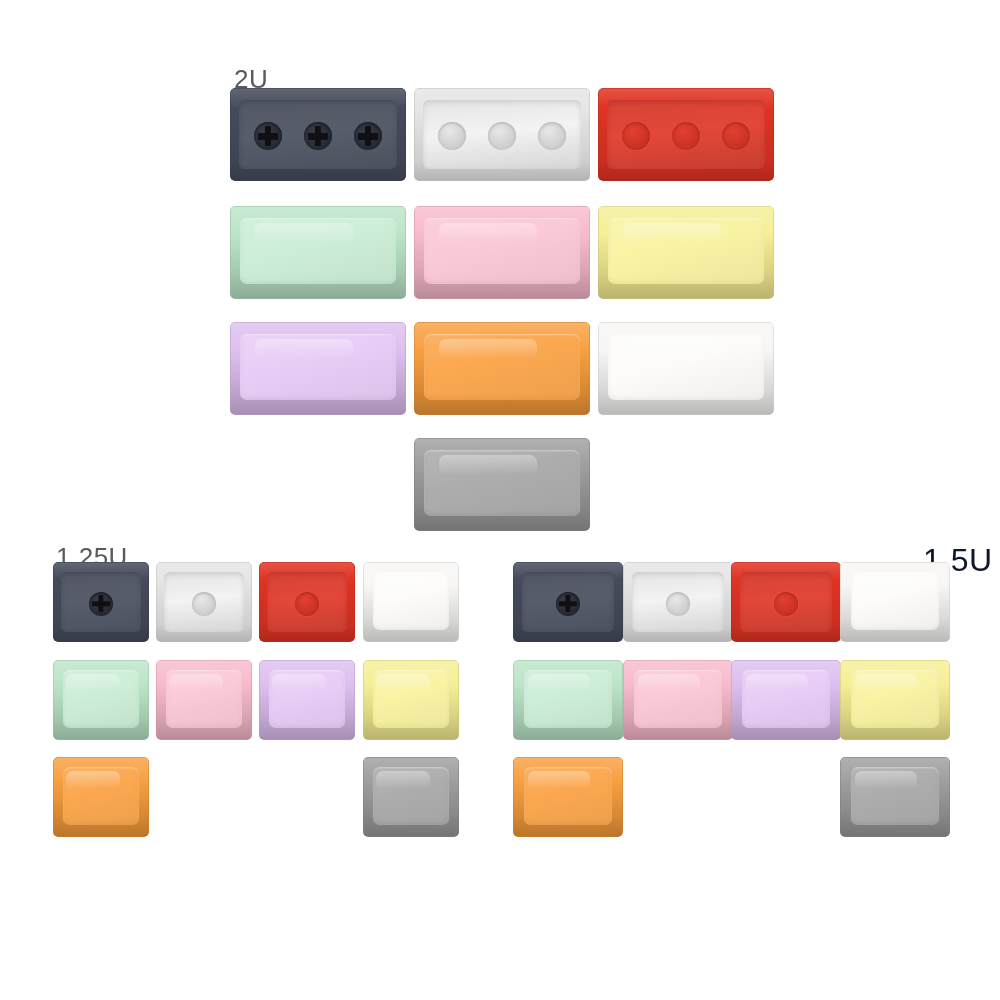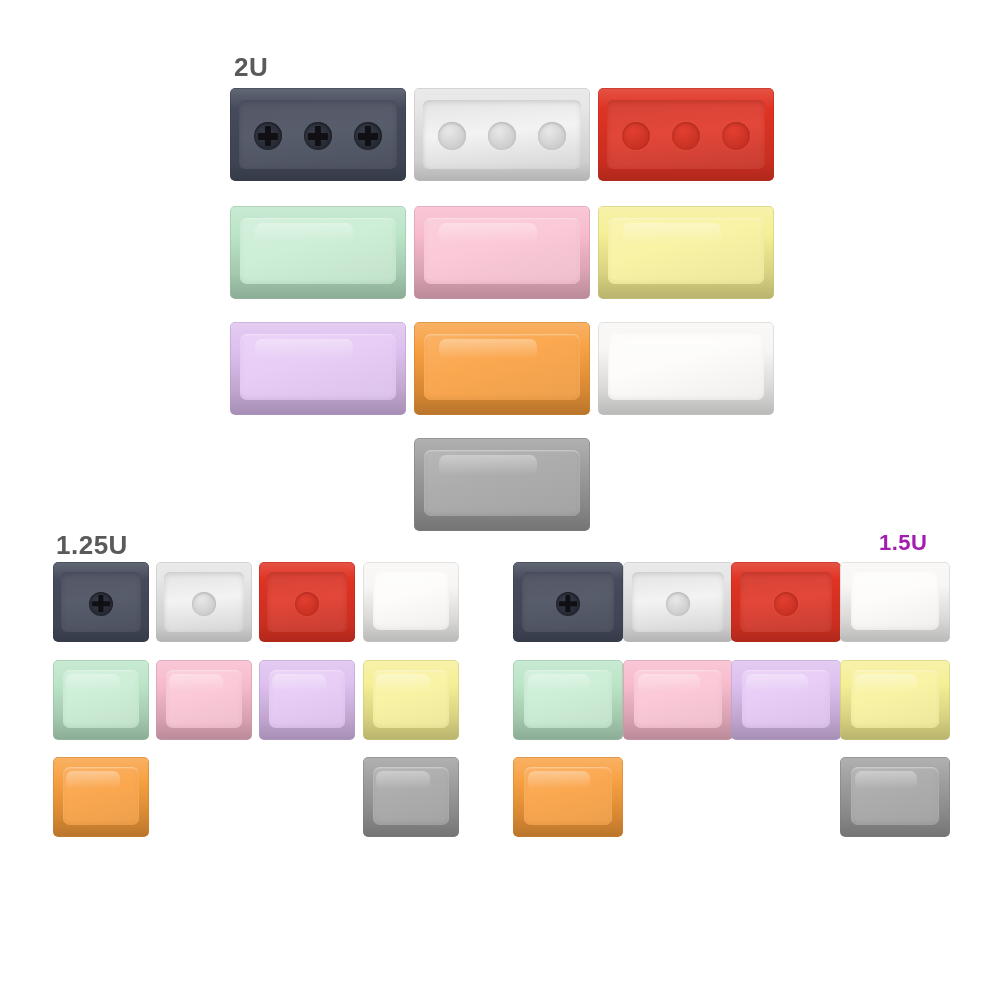--- a/index.html
+++ b/index.html
@@ -18,24 +18,25 @@
   #stage {
     position: absolute;
     left: 0; top: 0;
     width: 1000px;
     height: 1000px;
   }
 
   .size-label {
     position: absolute;
     color: #5a5a5a;
-    font-weight: 700;
+    font-weight: 400;
     letter-spacing: 0.5px;
     white-space: nowrap;
     line-height: 1;
+    margin-top: 12px;
   }
 
   
   .keycap {
     position: absolute;
     box-sizing: border-box;
     border-radius: 5px;
     overflow: hidden;
   }
 
@@ -233,21 +234,21 @@
         <div class="face" style="background: linear-gradient(165deg, rgb(251, 178, 101) 0%, rgb(251, 168, 80) 40%, rgb(238, 160, 76) 100%); box-shadow: rgba(212, 134, 50, 0.333) 0px -2px 4px inset, rgba(255, 255, 255, 0.467) 0px 1px 2px inset;"></div>
         <div class="gloss" style="left: 14%; right: 30%; top: 18%; height: 22%; background: linear-gradient(rgba(255, 255, 255, 0.333), rgba(255, 255, 255, 0));"></div>
       </div>
       <div class="keycap topdown" style="left: 363px; top: 757px; width: 96px; height: 80px;">
         <div class="skirt" style="background: linear-gradient(rgb(177, 177, 177) 0%, rgb(159, 159, 159) 30%, rgb(136, 136, 136) 72%, rgb(116, 116, 116) 100%); box-shadow: rgb(127, 127, 127) 0px 0px 0px 0.5px inset;"></div>
         <div class="face" style="background: linear-gradient(165deg, rgb(183, 183, 183) 0%, rgb(173, 173, 173) 40%, rgb(164, 164, 164) 100%); box-shadow: rgba(133, 133, 133, 0.333) 0px -2px 4px inset, rgba(255, 255, 255, 0.467) 0px 1px 2px inset;"></div>
         <div class="gloss" style="left: 14%; right: 30%; top: 18%; height: 22%; background: linear-gradient(rgba(255, 255, 255, 0.333), rgba(255, 255, 255, 0));"></div>
       </div>
     </div>
     <div style="position: absolute; left: 0px; top: 0px; width: 100%; height: 100%;">
-      <div class="size-label" style="left: 879px; top: 532px; font-size: 22px; color: #a21caf;">1.5U</div>
+      <div class="size-label" style="left: 923px; top: 532px; font-size: 32px; color: #0f172a;">1.5U</div>
       <div class="keycap bottomup" style="left: 513px; top: 562px; width: 110px; height: 80px;">
         <div class="skirt" style="background: linear-gradient(rgb(99, 104, 118) 0%, rgb(69, 75, 92) 22%, rgb(62, 68, 83) 78%, rgb(54, 59, 72) 100%); box-shadow: rgb(57, 62, 75) 0px 0px 0px 0.5px inset;"></div>
         <div class="face" style="background: linear-gradient(175deg, rgb(83, 87, 102) 0%, rgb(88, 93, 108) 45%, rgb(77, 82, 95) 100%); box-shadow: rgba(48, 53, 64, 0.4) 0px 2px 5px inset;"></div>
         <div class="stem" style="left: 50%; top: 52%; width: 24px; height: 24px; background: radial-gradient(circle at 38% 32%, rgb(55, 60, 74), rgb(31, 34, 41)); box-shadow: rgba(0, 0, 0, 0.6) 0px 1px 3px inset;">
           <div class="cross-v"></div>
           <div class="cross-h"></div>
         </div>
       </div>
       <div class="keycap bottomup" style="left: 623px; top: 562px; width: 110px; height: 80px;">
         <div class="skirt" style="background: linear-gradient(rgb(234, 234, 234) 0%, rgb(230, 230, 230) 22%, rgb(207, 207, 207) 78%, rgb(179, 179, 179) 100%); box-shadow: rgb(189, 189, 189) 0px 0px 0px 0.5px inset;"></div>

